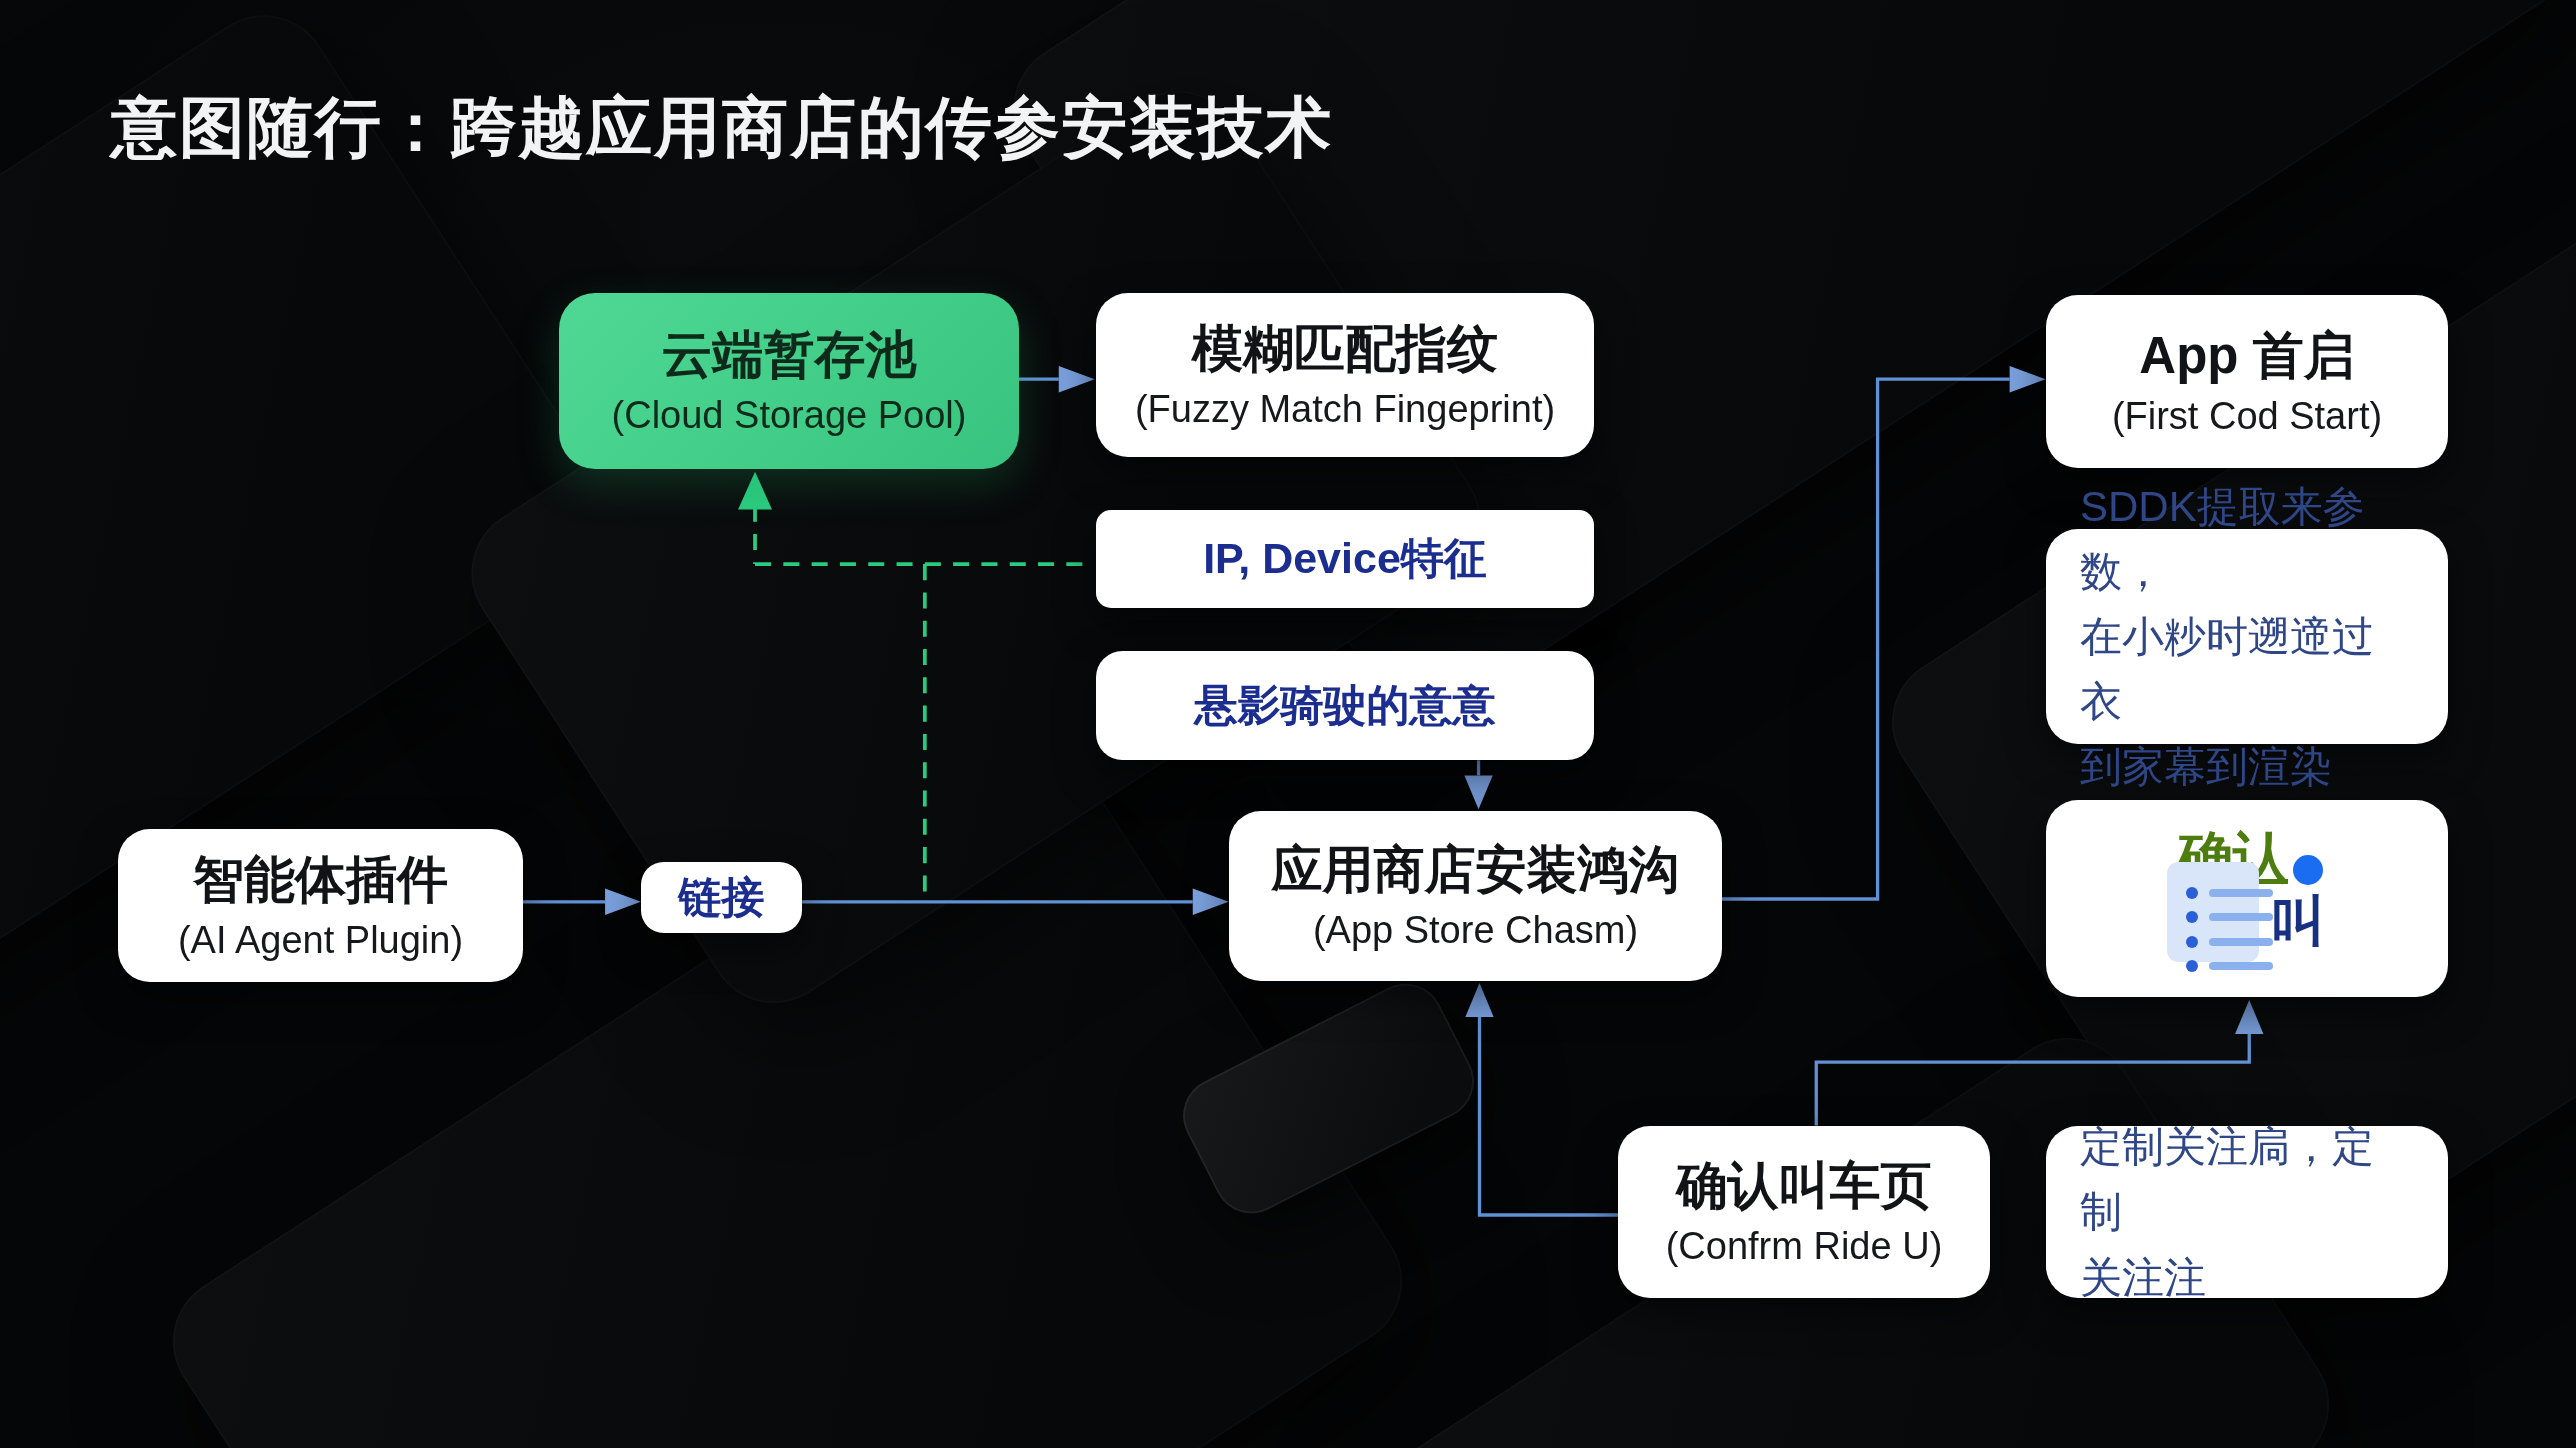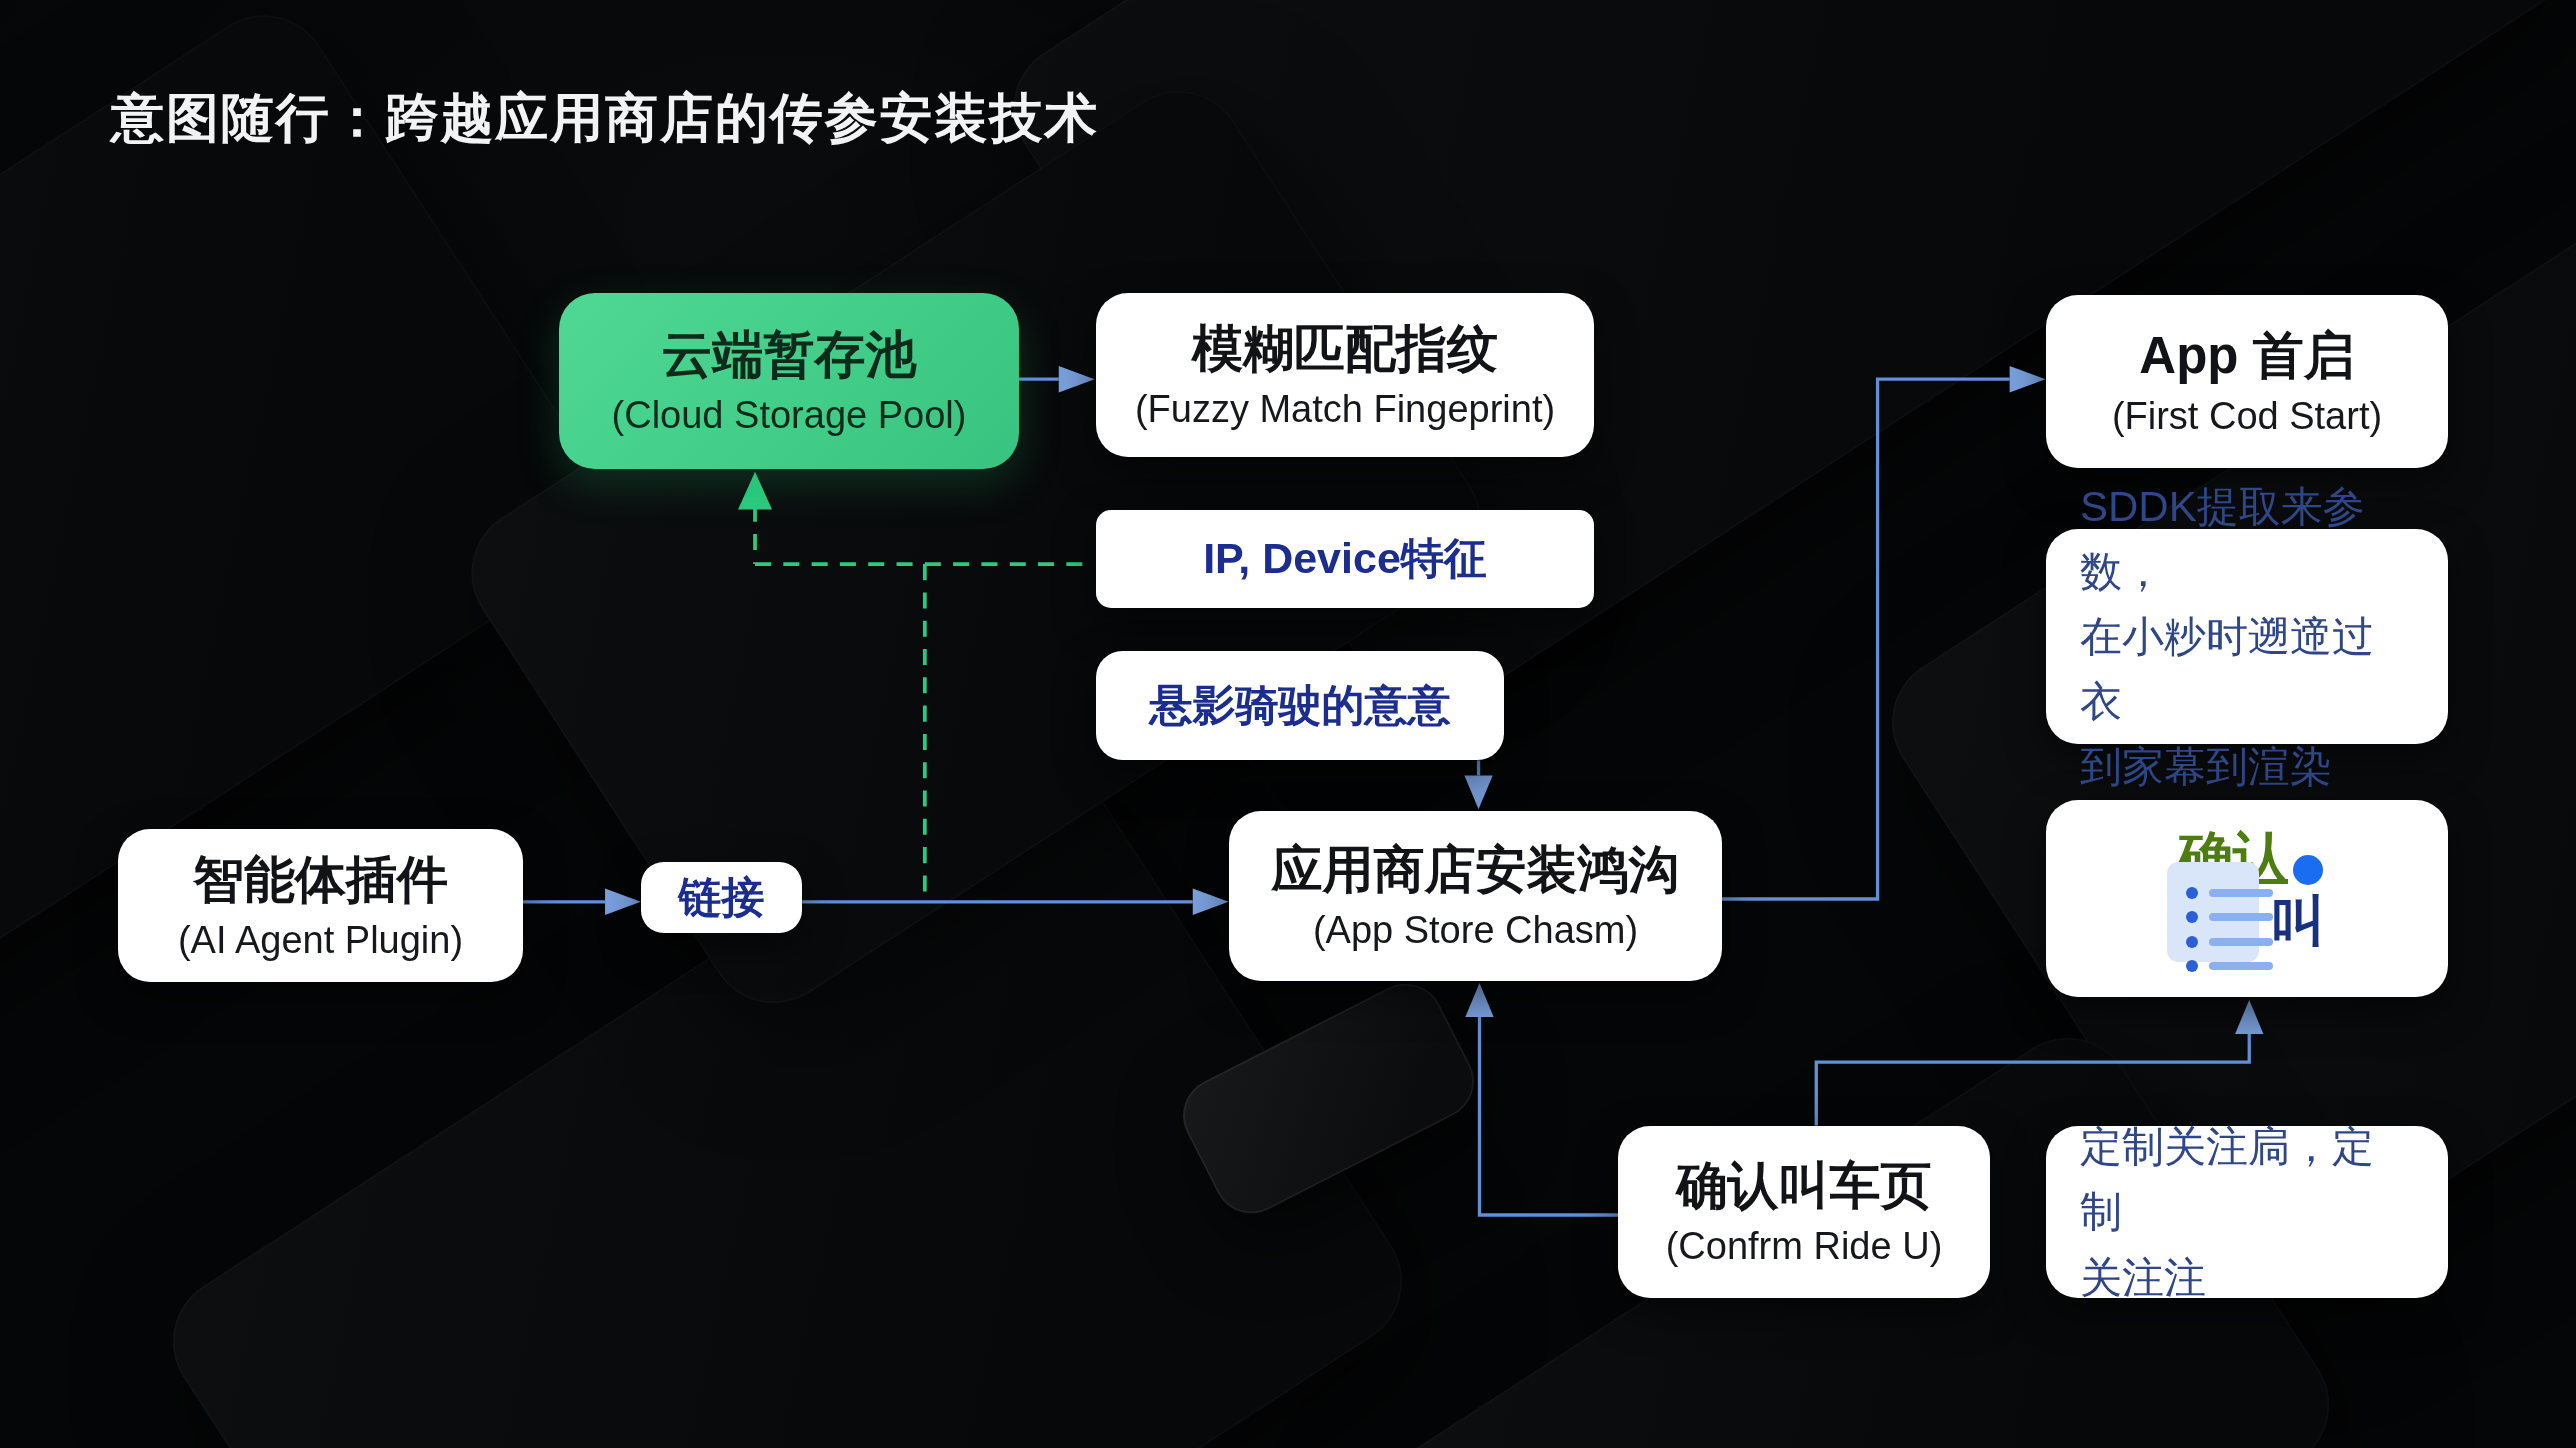--- a/index.html
+++ b/index.html
@@ -8,21 +8,21 @@
     background:radial-gradient(1510px 944px at 30% 15%, #090b0c 0%, #050607 60%);
     font-family:"Liberation Sans","DejaVu Sans",sans-serif;
   }
   
   .key{position:absolute;border-radius:66px;transform:rotate(-33deg);
     background:linear-gradient(135deg,#0c0e0f 0%,#070809 70%);
     box-shadow:inset 0 0 0 1.9px rgba(255,255,255,0.025), 0 38px 113px rgba(0,0,0,0.55);}
   .key.bright{background:linear-gradient(135deg,#17191b 0%,#0b0c0d 80%);
     box-shadow:inset 0 0 0 1.9px rgba(255,255,255,0.06), 0 28px 75px rgba(0,0,0,0.6);}
   
-  .title{position:absolute;left:111px;top:83px;font-size:53px;font-weight:800;
+  .title{position:absolute;left:111px;top:83px;font-size:66px;font-weight:800;
     color:#f2f3f4;letter-spacing:1.9px;z-index:3;font-family:Liberation Serif, serif;}
   
   #wires{position:absolute;left:0;top:0;z-index:2;}
   .wire{stroke:#6290d4;stroke-width:3.5;fill:none;}
   .head{fill:#7aa0dd;stroke:none;}
   .gwire{stroke:#2bcb7f;stroke-width:4;fill:none;stroke-dasharray:17 13;}
   .ghead{fill:#2bcb7f;stroke:none;}
   
   .node{position:absolute;background:#ffffff;border-radius:32px;z-index:3;
     display:flex;flex-direction:column;align-items:center;justify-content:center;
@@ -94,21 +94,21 @@
 
   <div class="node" style="left:1096px;top:293px;width:498px;height:164px;">
     <div class="t1">模糊匹配指纹</div>
     <div class="t2">(Fuzzy Match Fingeprint)</div>
   </div>
 
   <div class="node" style="left:1096px;top:510px;width:498px;height:98px;border-radius:15px;">
     <div class="navy">IP, Device特征</div>
   </div>
 
-  <div class="node" style="left:1096px;top:651px;width:408px;height:109px;border-radius:26.4px;">
+  <div class="node" style="left:1096px;top:651px;width:498px;height:109px;border-radius:26.4px;">
     <div class="navy">悬影骑驶的意意</div>
   </div>
 
   <div class="node" style="left:2046px;top:295px;width:402px;height:173px;">
     <div class="t1">App 首启</div>
     <div class="t2">(First Cod Start)</div>
   </div>
 
   <div class="node note" style="left:2046px;top:529px;width:402px;height:215px;">
     <span class="line">SDDK提取来参数，</span>

